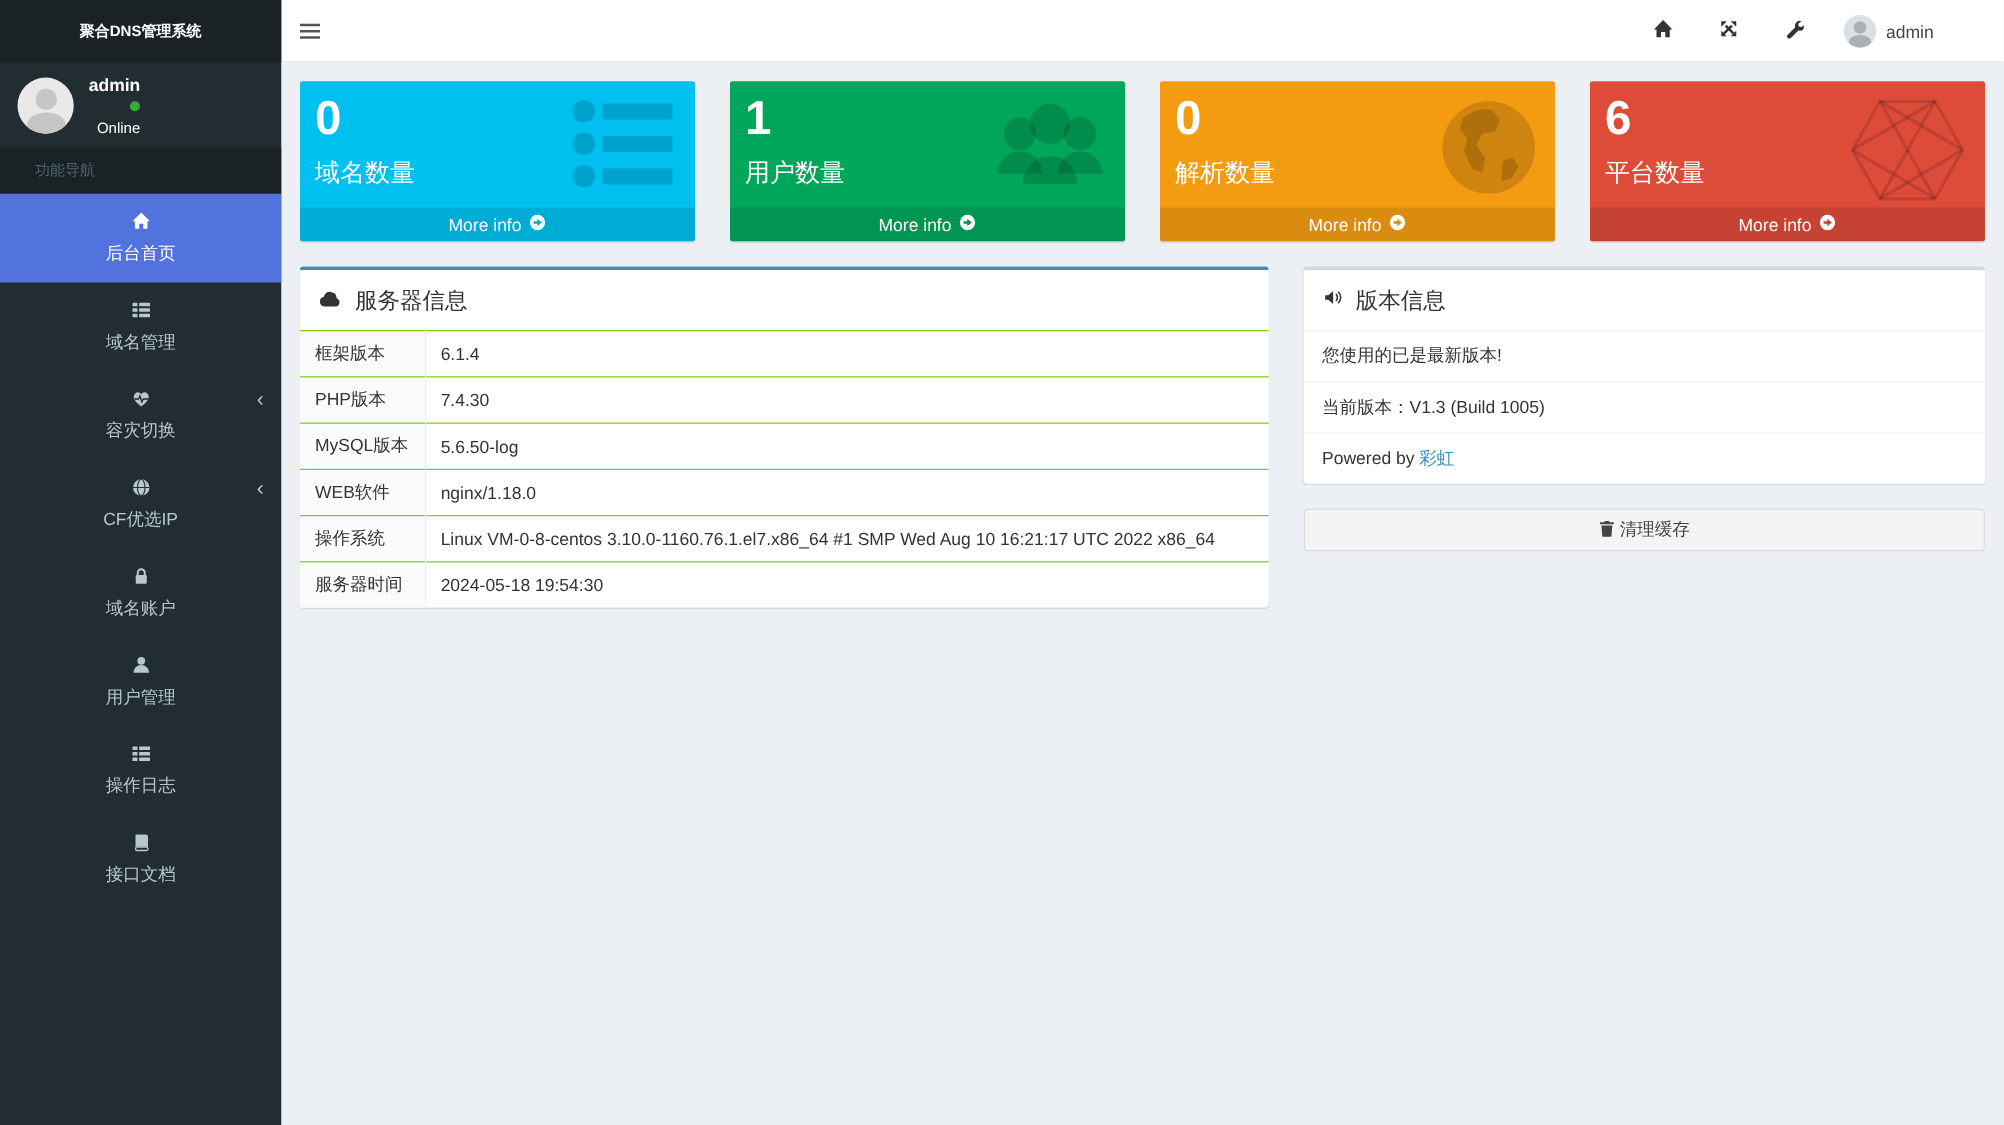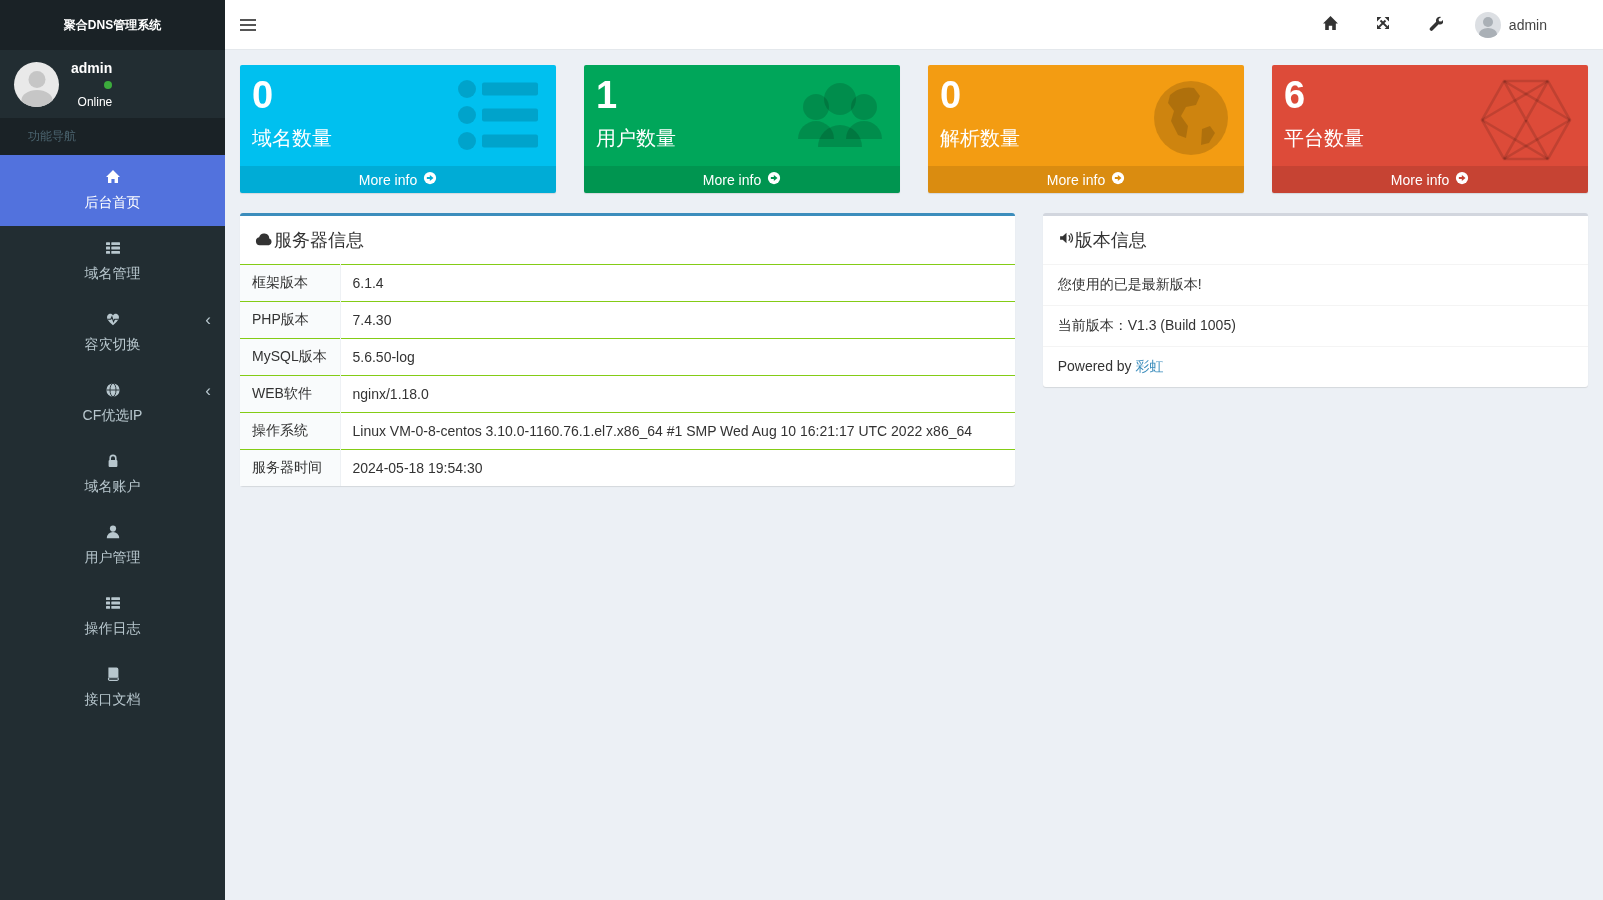--- a/index.html
+++ b/index.html
@@ -68,21 +68,21 @@
         text-decoration:none; border-radius:0 0 2px 2px; }
   .mi-arrow circle { fill:#fff; }
   .bg-aqua  .mi-arrow path { fill:#00add7; }
   .bg-green .mi-arrow path { fill:#00954f; }
   .bg-yellow .mi-arrow path { fill:#db8c0a; }
   .bg-red   .mi-arrow path { fill:#c74334; }
 
   
   .box { background:#fff; border-radius:3px; box-shadow:0 1px 1px rgba(0,0,0,0.1); margin-bottom:20px; border-top:3px solid #d2d6de; }
   .box-primary { border-top-color:#3c8dbc; }
-  .box-header { padding:12px 15px; font-size:18px; color:#333; display:flex; align-items:center; }
+  .box-header { padding:12px 15px; font-size:18px; color:#333; display:flex; align-items:center; gap:10px; }
   .box-header svg { fill:#333; flex:none; }
 
   table.info-table { width:100%; border-collapse:collapse; font-size:14px; }
   .info-table td { padding:9px 12px; border-top:1px solid #84cc16; color:#333; }
   .info-table td.lbl { width:100px; background:#f9fbfc; border-right:1px solid #eef1f4; white-space:nowrap; }
 
   .list-group .lg-item { padding:11px 15px; border-top:1px solid #f4f4f4; font-size:14px; color:#333; }
   .text-green { color:#28a745; }
   a.link-blue { color:#3c8dbc; text-decoration:none; }
 
@@ -423,16 +423,24 @@
           </span>
           <span>版本信息</span>
         </div>
         <div class="list-group">
           <div class="lg-item text-green">您使用的已是最新版本!</div>
           <div class="lg-item">当前版本：V1.3 (Build 1005)</div>
           <div class="lg-item"><span>Powered by </span><a class="link-blue clickable">彩虹</a></div>
         </div>
       </div>
 
+      <button class="btn-default clickable">
+        <span>
+          <svg width="13" height="14" viewBox="0 0 14 15">
+              <path d="M5.2 0.8h3.6l.5 1.2H13v1.6H1V2h3.7zM2.3 4.8h9.4l-.8 9.6H3.1z"></path>
+            </svg>
+        </span>
+        <span>清理缓存</span>
+      </button>
     </div>
   </div>
 
 </main>
 
 </body></html>

